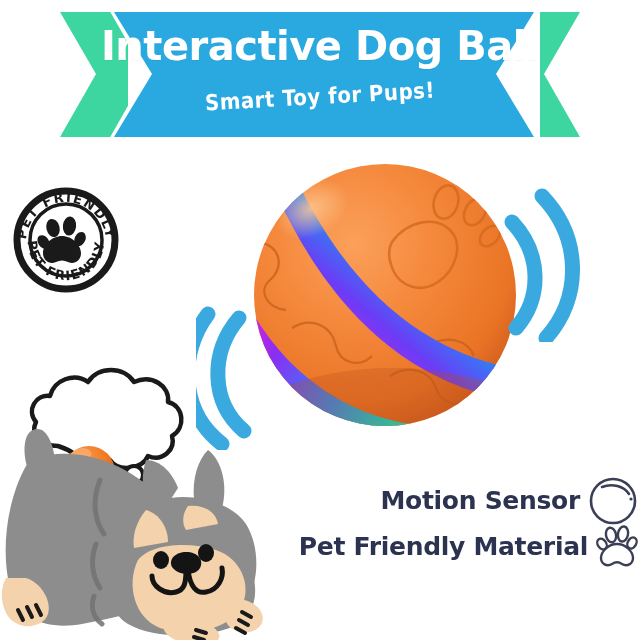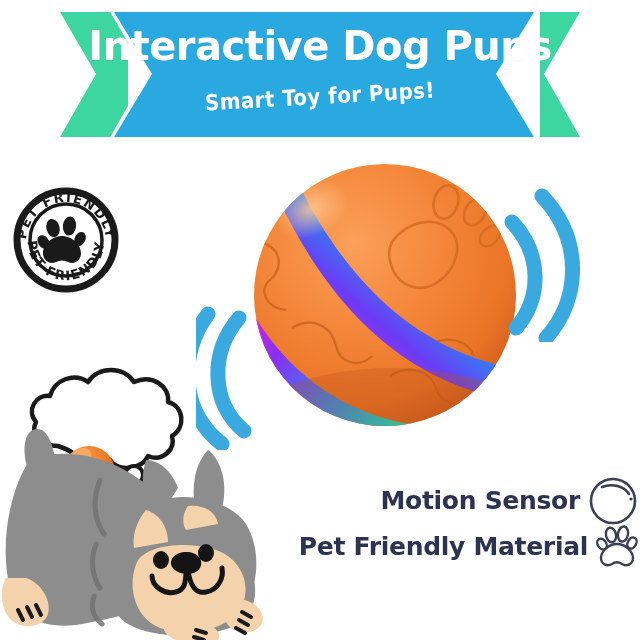--- a/index.html
+++ b/index.html
@@ -69,21 +69,21 @@
         <path d="M60 12 L128 12 L128 137 L60 137 L96 74 Z" fill="#3ed6a0"></path>
       </g>
       <g>
         <path d="M580 12 L512 12 L512 137 L580 137 L544 74 Z" fill="#3ed6a0"></path>
       </g>
 
       <path d="M108 8 L540 8 L540 141 L108 141 L146 74 Z" fill="#ffffff"></path>
 
       <path d="M114 12 L534 12 L496 74 L534 137 L114 137 L152 74 Z" fill="#29a9e0"></path>
     </svg>
-    <div class="banner-title">Interactive Dog Pups</div>
+    <div class="banner-title">Interactive Dog Ball</div>
     <div class="banner-sub">Smart Toy for Pups!</div>
   </div>
 
   <svg class="badge" viewBox="0 0 108 108" xmlns="http://www.w3.org/2000/svg">
     <defs>
       <path id="arcTop" d="M 14 56 A 40 40 0 0 1 94 56"></path>
       <path id="arcBot" d="M 16 56 A 38 38 0 0 0 92 56"></path>
     </defs>
     <circle cx="54" cy="54" r="49" fill="none" stroke="#1a1a1a" stroke-width="7"></circle>
     <circle cx="54" cy="54" r="36" fill="none" stroke="#1a1a1a" stroke-width="3.5"></circle>

